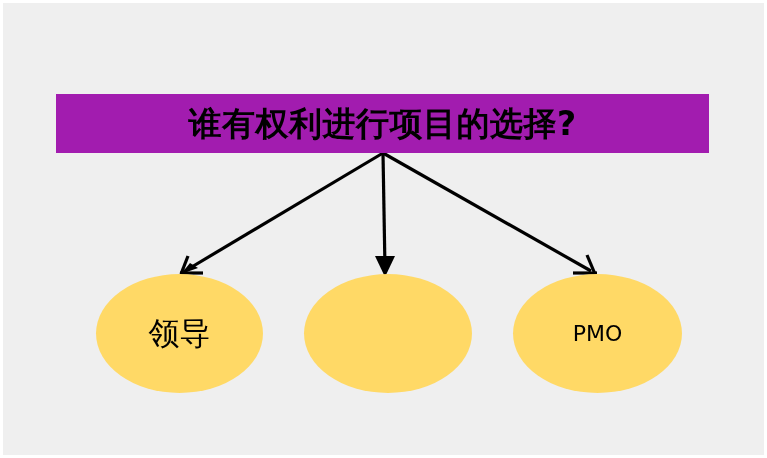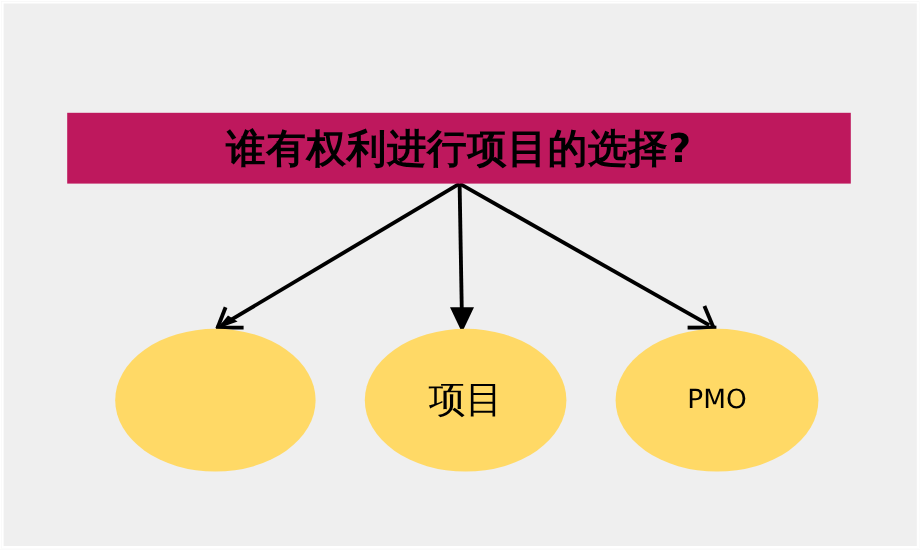--- a/index.html
+++ b/index.html
@@ -32,21 +32,21 @@
     pointer-events: none;
     z-index: 5;
   }
   
   #title-banner {
     position: absolute;
     left: 55px;
     top: 93px;
     width: 653px;
     height: 59px;
-    background: #be185d;
+    background: #a21caf;
     display: flex;
     align-items: center;
     justify-content: center;
     z-index: 2;
   }
   #title-text {
     color: #000000;
     font-size: 33px;
     font-weight: 700;
     letter-spacing: 0.5px;
@@ -113,24 +113,24 @@
       <line x1="572" y1="272" x2="596" y2="272" stroke="#000000" stroke-width="3.2"></line>
       <line x1="594" y1="273" x2="586" y2="254" stroke="#000000" stroke-width="3.2"></line>
     </g>
   </svg>
 
   <div id="title-banner">
     <span id="title-text">谁有权利进行项目的选择?</span>
   </div>
 
   <div id="node-leader" class="node-ellipse">
+    <span class="node-label">领导</span>
   </div>
 
   <div id="node-pm" class="node-ellipse">
-    <span class="node-label">项目</span>
   </div>
 
   <div id="node-pmo" class="node-ellipse">
     <span class="node-label">PMO</span>
   </div>
 
   <div id="page-frame"></div>
 </div>
 
 </body></html>

